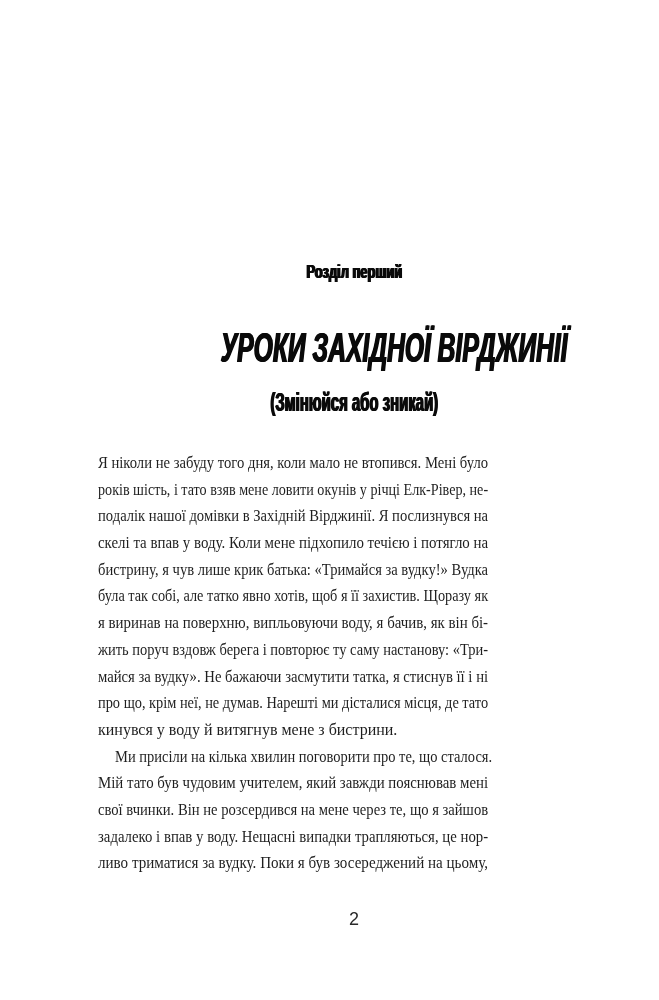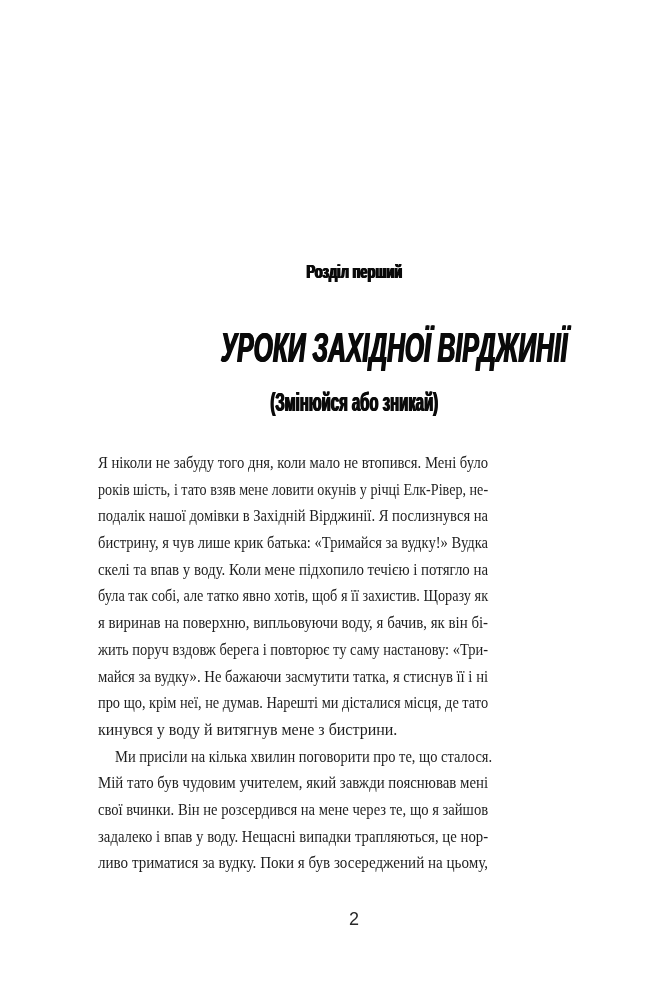--- a/index.html
+++ b/index.html
@@ -74,22 +74,22 @@
   </div>
 
   <div class="heading chapter-subtitle">
     <span class="fit-center" style="transform: scaleX(0.573737);">(Змінюйся або зникай)</span>
   </div>
 
   <div class="body-text">
       <div class="bodyline"><span class="fitline" style="transform: scaleX(0.915998);">Я ніколи не забуду того дня, коли мало не втопився. Мені було</span></div>
       <div class="bodyline"><span class="fitline" style="transform: scaleX(0.883092);">років шість, і тато взяв мене ловити окунів у річці Елк-Рівер, не-</span></div>
       <div class="bodyline"><span class="fitline" style="transform: scaleX(0.913317);">подалік нашої домівки в Західній Вірджинії. Я послизнувся на</span></div>
+      <div class="bodyline"><span class="fitline" style="transform: scaleX(0.931703);">скелі та впав у воду. Коли мене підхопило течією і потягло на</span></div>
       <div class="bodyline"><span class="fitline" style="transform: scaleX(0.910829);">бистрину, я чув лише крик батька: «Тримайся за вудку!» Вудка</span></div>
-      <div class="bodyline"><span class="fitline" style="transform: scaleX(0.931703);">скелі та впав у воду. Коли мене підхопило течією і потягло на</span></div>
       <div class="bodyline"><span class="fitline" style="transform: scaleX(0.893202);">була так собі, але татко явно хотів, щоб я її захистив. Щоразу як</span></div>
       <div class="bodyline"><span class="fitline" style="transform: scaleX(0.931571);">я виринав на поверхню, випльовуючи воду, я бачив, як він бі-</span></div>
       <div class="bodyline"><span class="fitline" style="transform: scaleX(0.905168);">жить поруч вздовж берега і повторює ту саму настанову: «Три-</span></div>
       <div class="bodyline"><span class="fitline" style="transform: scaleX(0.918952);">майся за вудку». Не бажаючи засмутити татка, я стиснув її і ні</span></div>
       <div class="bodyline"><span class="fitline" style="transform: scaleX(0.89795);">про що, крім неї, не думав. Нарешті ми дісталися місця, де тато</span></div>
       <div class="bodyline"><span class="fitline">кинувся у воду й витягнув мене з бистрини.</span></div>
       <div class="bodyline indent"><span class="fitline" style="transform: scaleX(0.905117);">Ми присіли на кілька хвилин поговорити про те, що сталося.</span></div>
       <div class="bodyline"><span class="fitline" style="transform: scaleX(0.928088);">Мій тато був чудовим учителем, який завжди пояснював мені</span></div>
       <div class="bodyline"><span class="fitline" style="transform: scaleX(0.913827);">свої вчинки. Він не розсердився на мене через те, що я зайшов</span></div>
       <div class="bodyline"><span class="fitline" style="transform: scaleX(0.92424);">задалеко і впав у воду. Нещасні випадки трапляються, це нор-</span></div>

